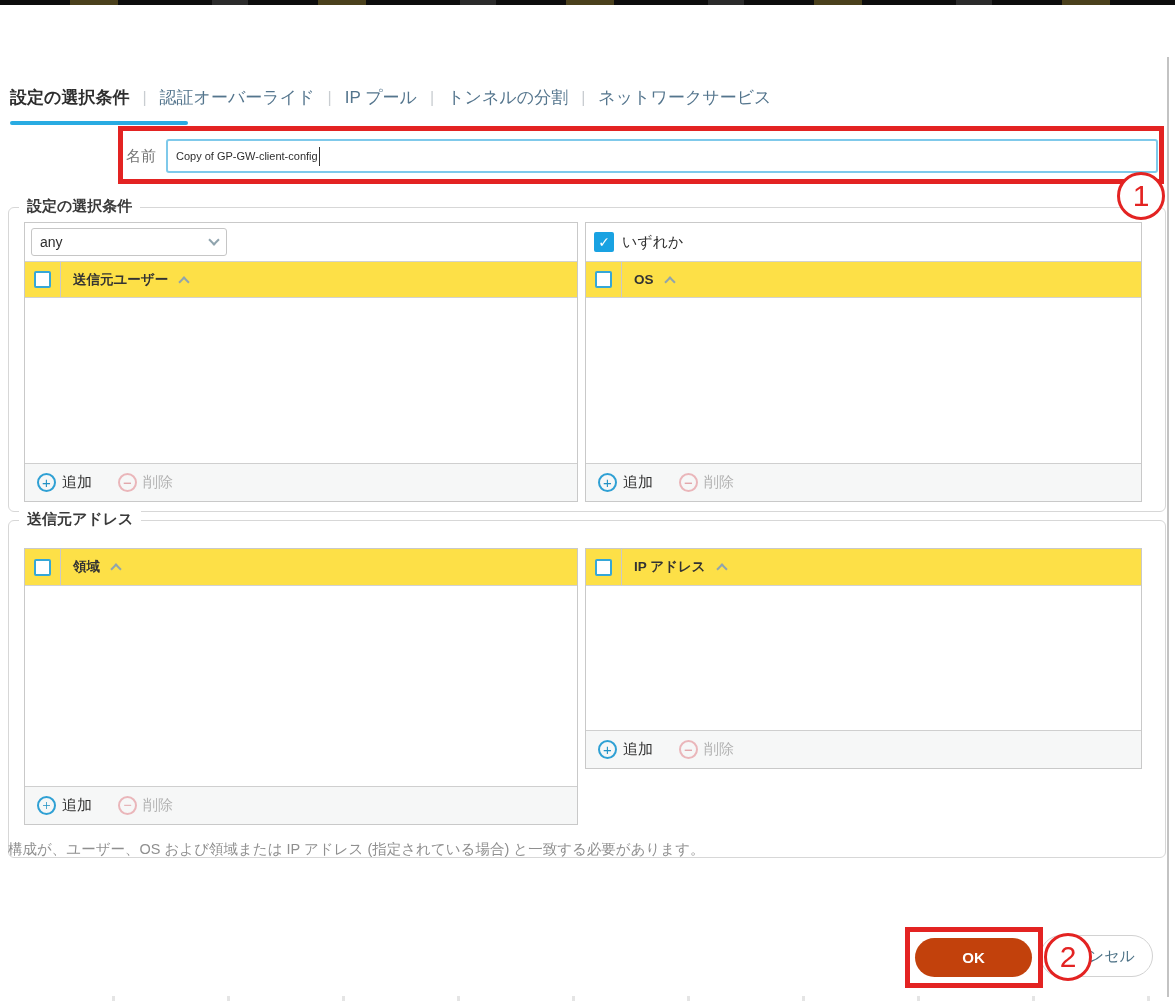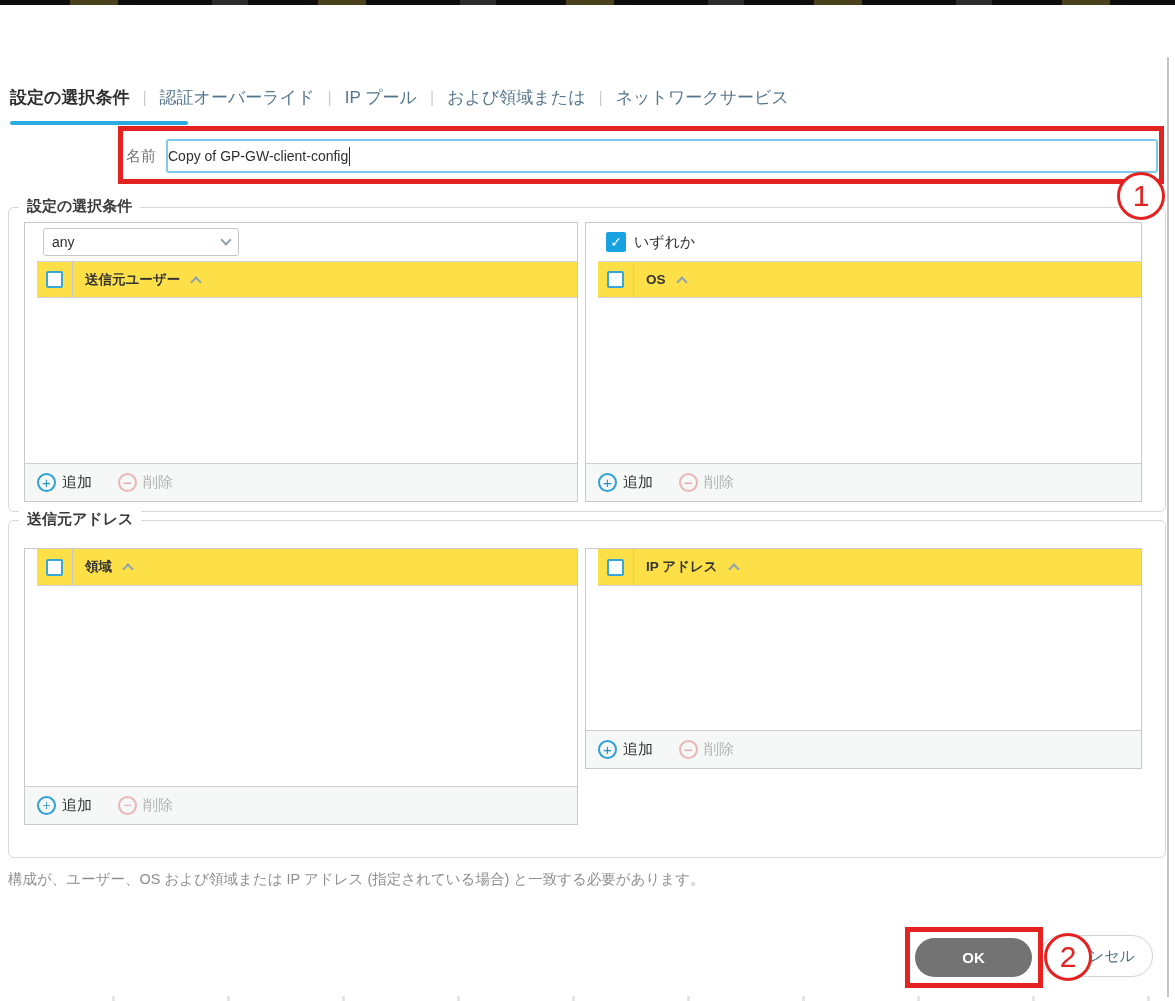--- a/index.html
+++ b/index.html
@@ -36,30 +36,30 @@
   .anno-box { position:absolute; border:5px solid #e32322; background:transparent; }
   .anno-circle { position:absolute; width:48px; height:48px; border:3px solid #e32322;
     border-radius:50%; background:#fff; display:flex; align-items:center; justify-content:center;
     color:#e32322; font-size:30px; z-index:30; font-family:"Liberation Sans",sans-serif; }
 
   
   .name-row { position:absolute; left:126px; top:137px; width:1032px; height:38px;
     display:flex; align-items:center; }
   .name-label { color:#767676; font-size:15px; margin-right:10px; white-space:nowrap; }
   .name-input { flex:1; height:34px; border:2px solid #7fc9ea; border-radius:3px;
-    background:#fff; display:flex; align-items:center; font-size:14px; color:#2e2e2e; }
+    background:#fff; display:flex; align-items:center; padding-left:8px; font-size:11px; color:#2e2e2e; }
   .text-caret { display:inline-block; width:1px; height:19px; background:#2e2e2e; margin-left:1px; }
 
   
   .fset { position:absolute; border:1px solid #d7d7d7; border-radius:6px; background:#fff; }
   .fset-legend { position:absolute; top:-11px; left:10px; background:#fff; padding:0 8px;
     font-weight:bold; font-size:15px; color:#3a3a3a; white-space:nowrap; }
 
   
-  .panel { position:absolute; background:#fff; border:1px solid #c9c9c9;padding-left:12px; }
+  .panel { position:absolute; background:#fff; border:1px solid #c9c9c9; }
   .panel-top { height:38px; display:flex; align-items:center; background:#fff; }
   .select-box { margin-left:6px; width:196px; height:28px; border:1px solid #c6c6c6;
     border-radius:3px; display:flex; align-items:center; padding:0 8px; font-size:14px;
     color:#2e2e2e; background:#fff; justify-content:space-between; }
   .chev { display:inline-block; width:8px; height:8px; border-left:2px solid #90a4ae; border-top:2px solid #90a4ae; }
   .chev.down { transform:rotate(225deg); margin-top:-4px; }
   .chev.up { transform:rotate(45deg); margin-top:4px; margin-left:12px; }
   .checkbox { width:17px; height:17px; border:2px solid #35a7d8; border-radius:2px; background:#fff; flex:none; }
   .checkbox.checked { width:20px; height:20px; background:#19a2e2; border-color:#19a2e2;
     color:#fff; display:flex; align-items:center; justify-content:center; font-size:14px; font-weight:bold; }
@@ -75,24 +75,24 @@
     border-top:1px solid #cfcfcf; display:flex; align-items:center; gap:26px; padding-left:12px; }
   .panel-action { display:flex; align-items:center; gap:6px; font-size:15px; cursor:default; }
   .circ { width:19px; height:19px; border-radius:50%; border:2px solid; display:flex;
     align-items:center; justify-content:center; font-size:15px; line-height:1; flex:none; padding-bottom:1px; }
   .act-add .circ { border-color:#2fa0d4; color:#2191c4; }
   .act-add .act-label { color:#333; }
   .act-del .circ { border-color:#eab6ba; color:#dd9096; }
   .act-del .act-label { color:#b3b3b3; }
 
   
-  .footer-note { position:absolute; left:8px; top:870px; font-size:14.5px; color:#8f8f8f; white-space:nowrap; }
+  .footer-note { position:absolute; left:8px; top:840px; font-size:14.5px; color:#8f8f8f; white-space:nowrap; }
   .btn { position:absolute; display:flex; align-items:center; justify-content:center;
     font-size:15px; border-radius:21px; cursor:default; }
-  .btn-ok { left:915px; top:938px; width:117px; height:39px; background:#737373; color:#fff; font-weight:bold; z-index:5; }
+  .btn-ok { left:915px; top:938px; width:117px; height:39px; background:#c2410c; color:#fff; font-weight:bold; z-index:5; }
   .btn-cancel { left:1040px; top:935px; width:113px; height:42px; background:#fff;
     border:1px solid #d2d2d2; color:#4d7286; z-index:4; }
 
   .dlg-right-border { position:absolute; left:1167px; top:57px; width:2px; height:940px; background:#c3c3c3; }
   .bottom-marks { position:absolute; left:0; bottom:0; width:1175px; height:5px; opacity:.55;
     background:repeating-linear-gradient(90deg,transparent 0 112px,#cfcfcf 112px 115px); }
 </style>
 </head>
 <body>
 
@@ -101,21 +101,21 @@
   <div class="top-strip"></div>
 
 
   <div class="tabs">
     <span class="tab active">設定の選択条件</span>
     <span class="tab-sep">|</span>
     <span class="tab">認証オーバーライド</span>
     <span class="tab-sep">|</span>
     <span class="tab">IP プール</span>
     <span class="tab-sep">|</span>
-    <span class="tab">および領域または</span>
+    <span class="tab">トンネルの分割</span>
     <span class="tab-sep">|</span>
     <span class="tab">ネットワークサービス</span>
   </div>
   <div class="tab-underline"></div>
 
   <div class="anno-box" style="left:118px; top:126px; width:1046px; height:58px; z-index:20;"></div>
 
   <div class="name-row">
     <span class="name-label">名前</span>
     <div class="name-input">

